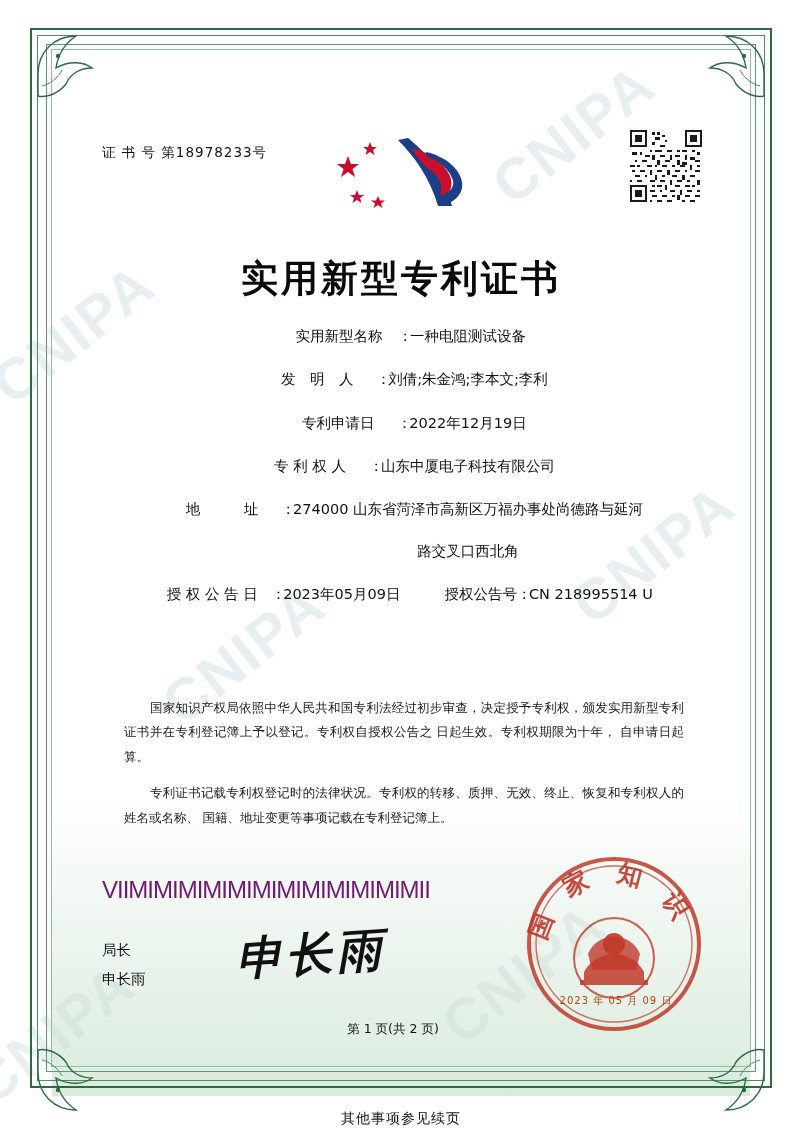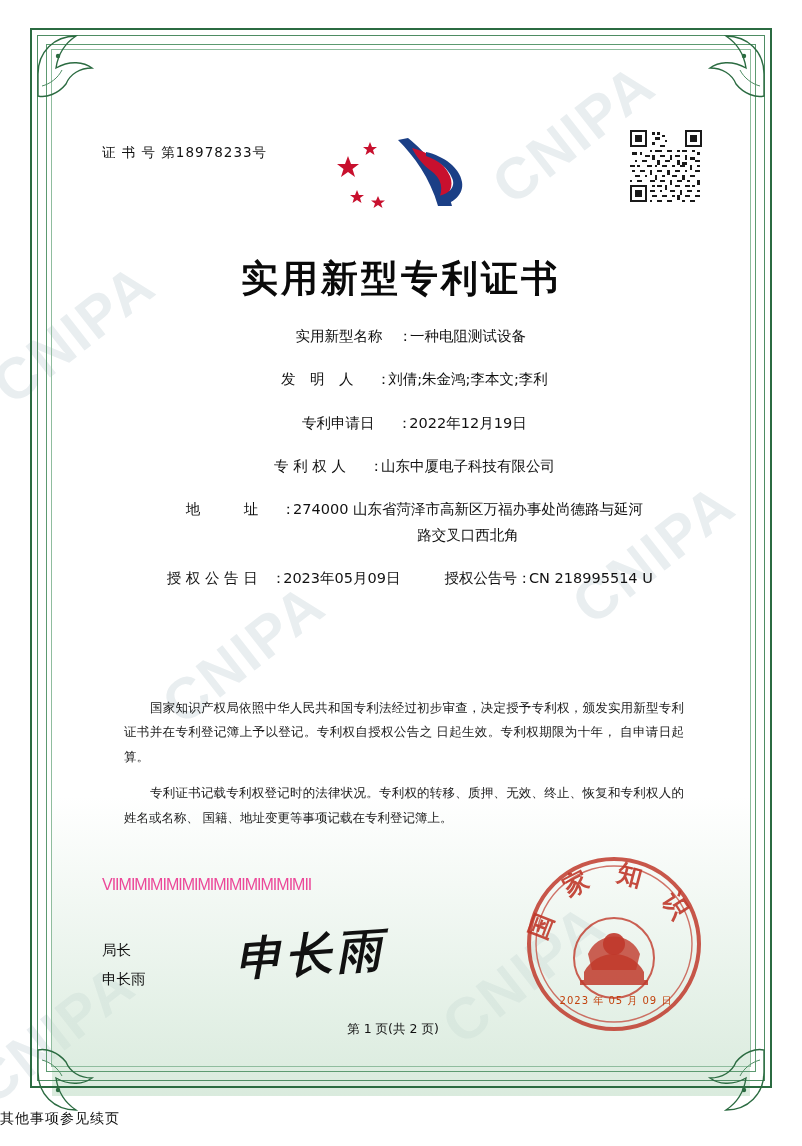--- a/index.html
+++ b/index.html
@@ -162,21 +162,21 @@
   }
   .field .val {
     display: inline;
   }
   .field.two-col .val2-label {
     margin-left: 44px;
   }
   .indent-line {
     margin-left: 130px;
     display: block;
-    margin-top: 4px;
+    margin-top: 20px;
   }
 
   .para-block {
     position: absolute;
     left: 78px;
     right: 72px;
     top: 652px;
     font-size: 12.5px;
     color: #1a1a1a;
     line-height: 1.95;
@@ -186,23 +186,23 @@
   .para-block p {
     margin: 0 0 12px 0;
     text-indent: 26px;
   }
 
   .barcode {
     position: absolute;
     left: 56px;
     top: 832px;
     font-family: "Liberation Sans", sans-serif;
-    font-size: 16px;
+    font-size: 24px;
     letter-spacing: -1px;
-    color: #ec4899;
+    color: #701a75;
   }
 
   .signature-block {
     position: absolute;
     left: 56px;
     top: 892px;
     font-size: 14.5px;
     color: #111;
     font-family: "DejaVu Sans", sans-serif;
     line-height: 2.0;
@@ -247,20 +247,21 @@
     text-align: center;
     font-size: 12.5px;
     color: #111;
     font-family: "DejaVu Sans", sans-serif;
   }
   .footer-note {
     position: absolute;
     left: 0;
     right: 0;
     bottom: 18px;
+    text-align: center;
     font-size: 14px;
     color: #111;
     font-family: "DejaVu Sans", sans-serif;
     letter-spacing: 1px;
   }
 </style>
 </head>
 <body>
 
 <div class="page">

